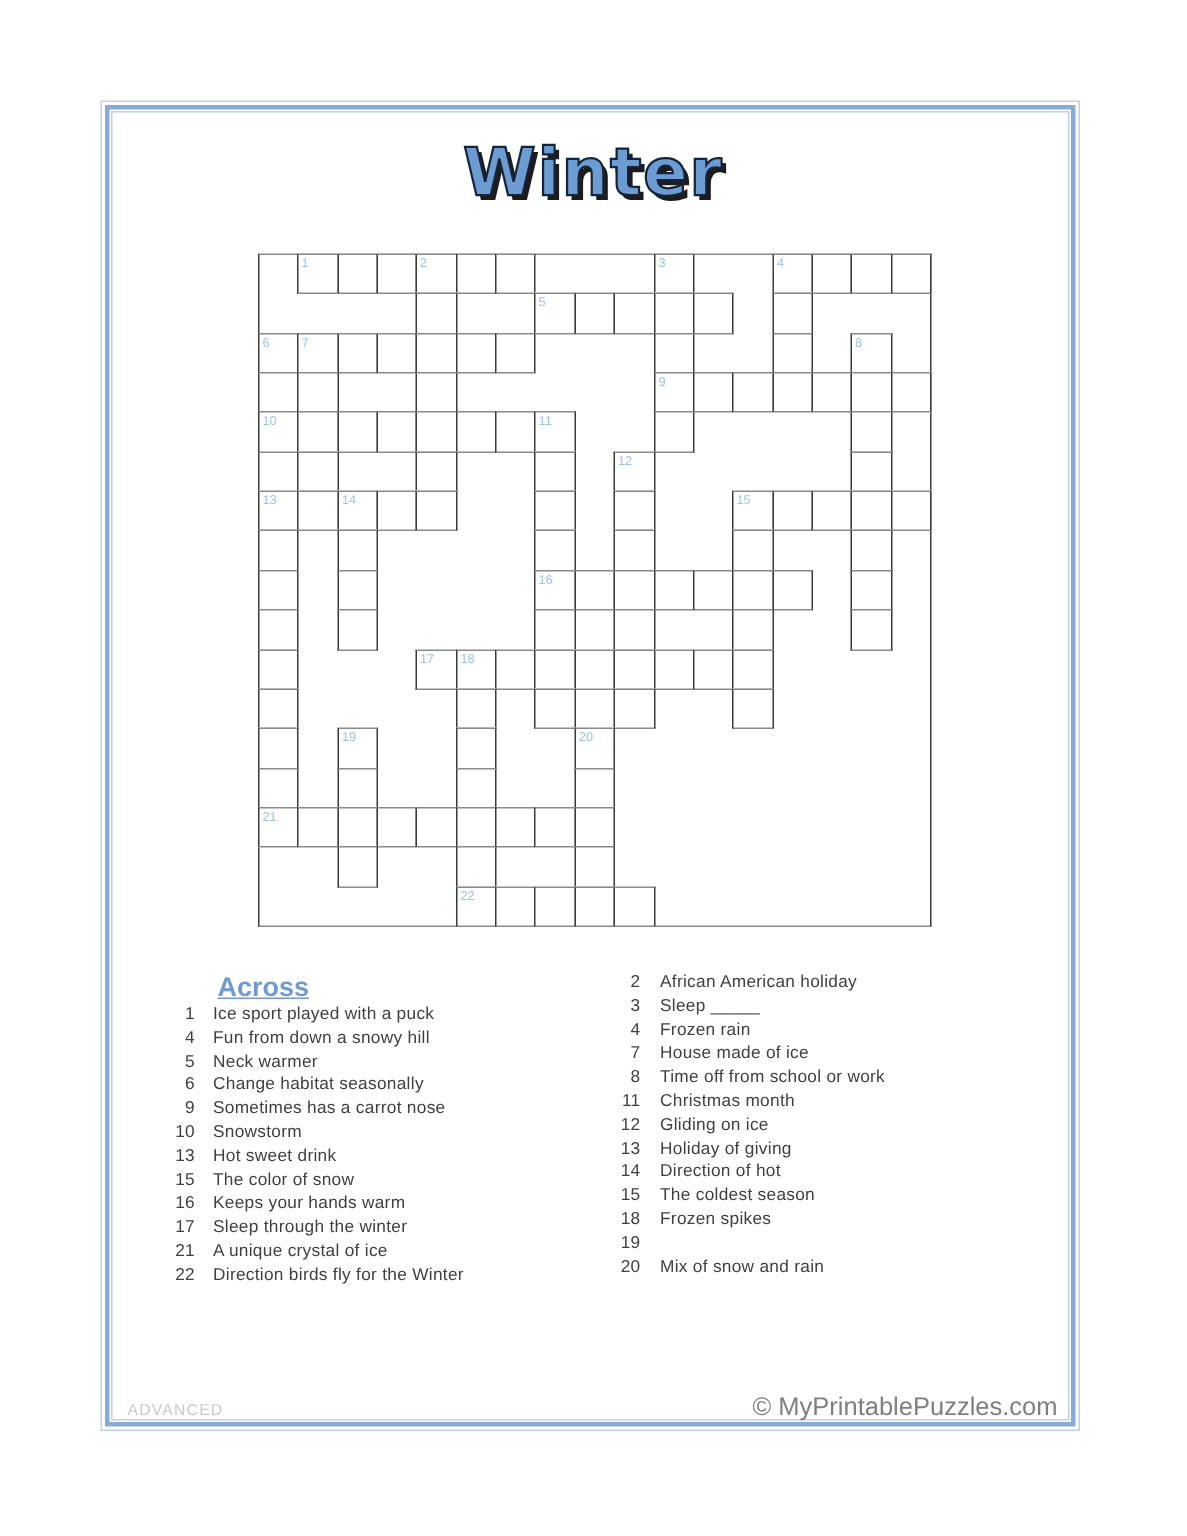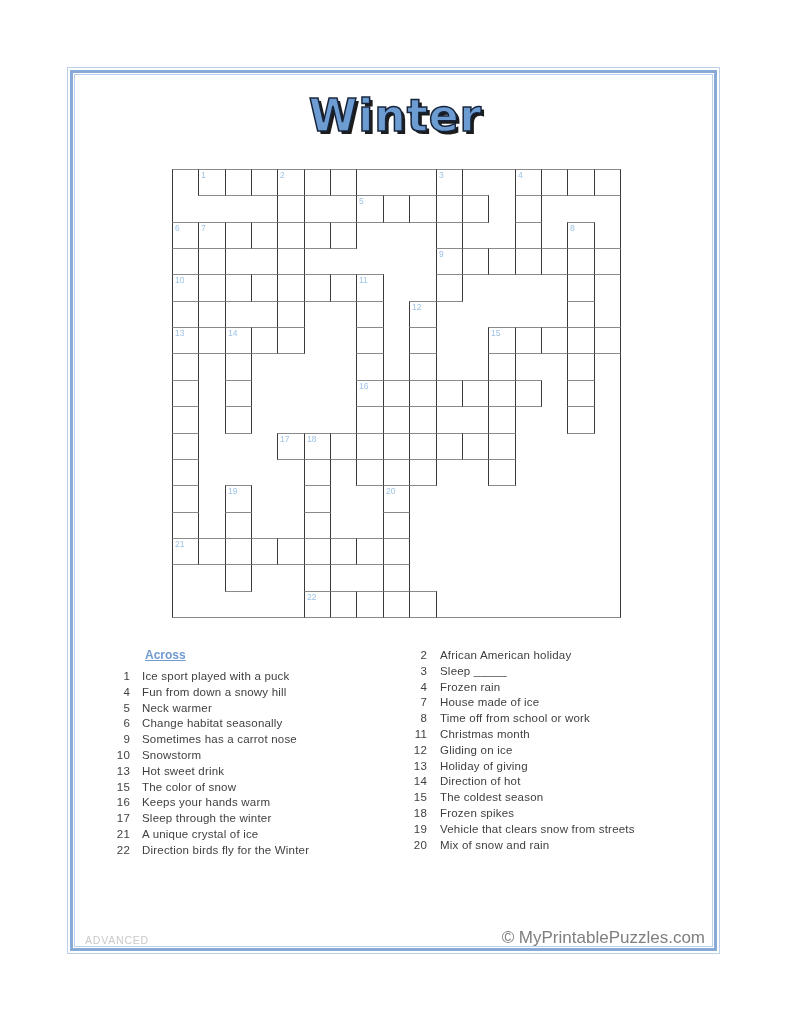--- a/index.html
+++ b/index.html
@@ -40,21 +40,21 @@
   }
   .cell-number{
     position:absolute;font-size:8.5px;line-height:9px;
     color:var(--c-number,#9dc3e6);font-family:"Liberation Sans",sans-serif;
     z-index:3;pointer-events:none;
   }
   .clues{position:absolute;top:648px;}
   .clues.across{left:100px;width:290px;}
   .clues.down{left:400px;width:310px;}
   .clues-heading{
-    font-weight:bold;font-size:12px;color:var(--c-heading,#6f9bd1);
+    font-weight:bold;font-size:18px;color:var(--c-heading,#6f9bd1);
     text-decoration:underline;margin:0 0 4px 0;height:17px;
   }
   .clues.across .clues-heading{margin-left:45px;}
   .clues.down .clues-heading{margin-left:40px;}
   .clue{display:flex;line-height:15.8px;font-size:11.5px;color:var(--c-clue_text,#3f3f3f);letter-spacing:.2px;}
   .clue-num{flex:0 0 30px;text-align:right;}
   .clues.down .clue-num{flex:0 0 27px;}
   .clue-text{padding-left:12px;}
   .clues.down .clue-text{padding-left:13px;text-align:center;}
   .difficulty{
@@ -320,21 +320,20 @@
       <div class="clue">
         <span class="clue-num">15</span>
         <span class="clue-text">The coldest season</span>
       </div>
       <div class="clue">
         <span class="clue-num">18</span>
         <span class="clue-text">Frozen spikes</span>
       </div>
       <div class="clue">
         <span class="clue-num">19</span>
-        <span class="clue-text">Vehicle that clears snow from streets</span>
       </div>
       <div class="clue">
         <span class="clue-num">20</span>
         <span class="clue-text">Mix of snow and rain</span>
       </div>
     </div>
 </div>
 
 <div class="difficulty">ADVANCED</div>
 <div class="copyright">© MyPrintablePuzzles.com</div>

